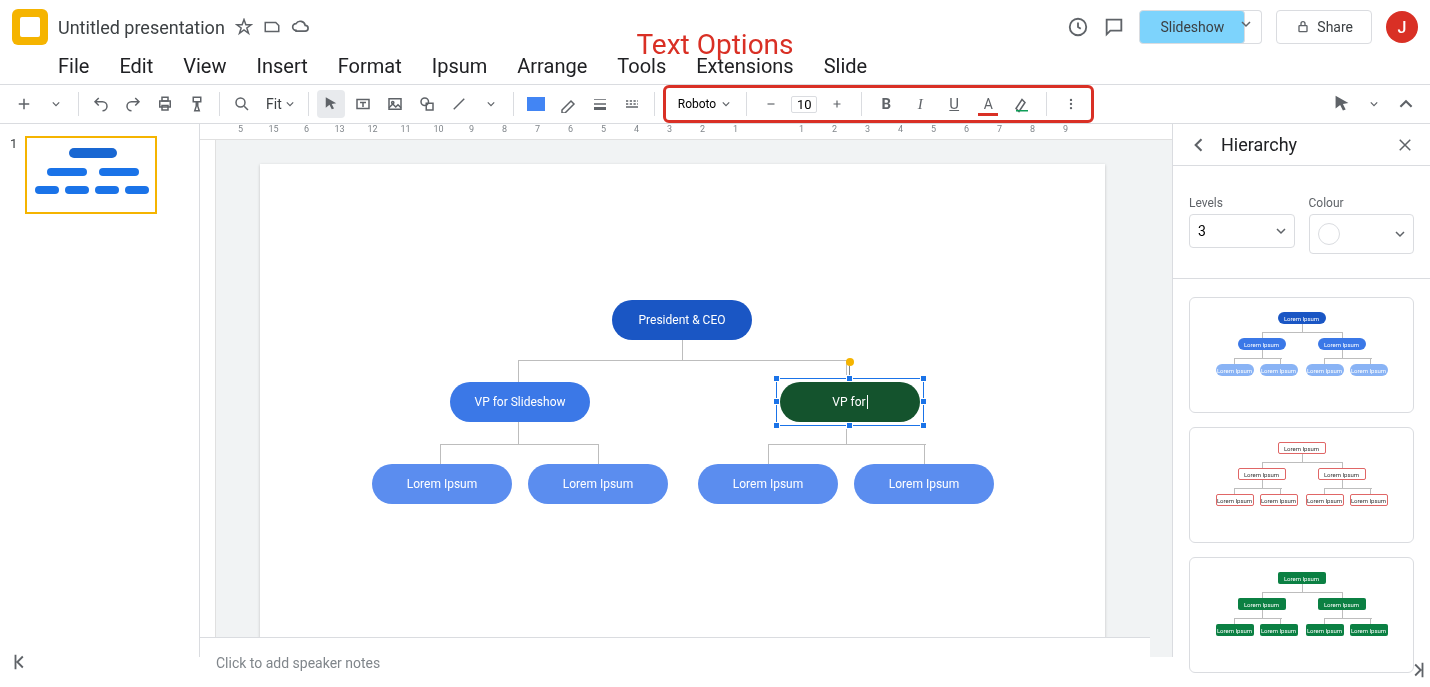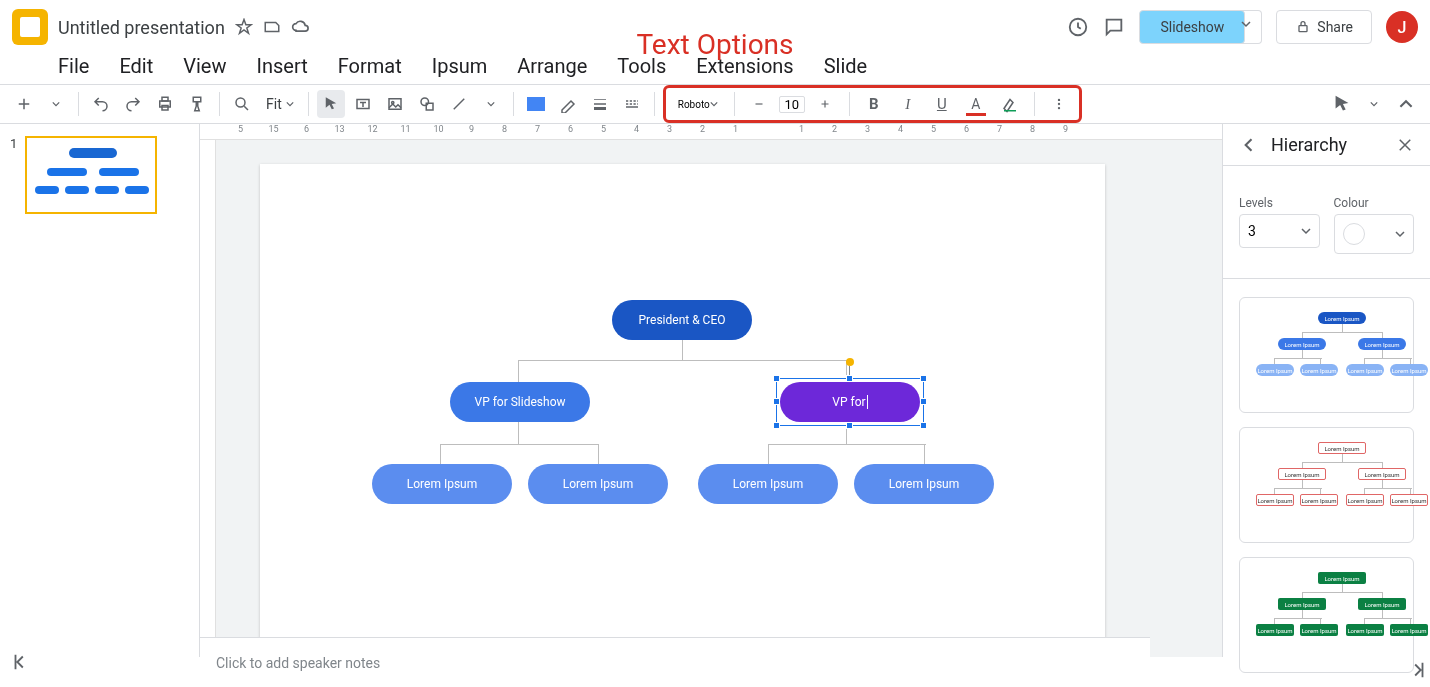--- a/index.html
+++ b/index.html
@@ -23,21 +23,21 @@
 
 
 .heading-wrap { position: absolute; left: 50%; top: 28px; transform: translateX(-50%); text-align: center; }
 .heading { font-size: 28px; font-weight: 400; color: #d93025; }
 
 
 .toolbar { display: flex; align-items: center; padding: 4px 10px; border-bottom: 1px solid #dadce0; border-top: 1px solid #dadce0; height: 40px; gap: 4px; }
 .tb-btn { width: 28px; height: 28px; display: flex; align-items: center; justify-content: center; color: #5f6368; border-radius: 4px; }
 .tb-sep { width: 1px; height: 24px; background: #dadce0; margin: 0 4px; }
 .zoom { display: flex; align-items: center; font-size: 14px; color: #3c4043; gap: 4px; padding: 0 6px; }
-.font-sel { display: flex; align-items: center; font-size: 10px; padding: 0 6px; }
+.font-sel { display: flex; align-items: center; gap: 6px; font-size: 12px; padding: 0 6px; }
 .font-box { border: 3px solid #d93025; border-radius: 6px; display: flex; align-items: center; padding: 2px 6px; gap: 6px; }
 .fsize-input { width: 26px; text-align: center; border: 1px solid #dadce0; border-radius: 2px; font-size: 13px; }
 .fill-sw { width: 18px; height: 14px; background: #4285f4; }
 .textcolor-sw { position: relative; }
 .textcolor-sw::after { content: ""; position: absolute; bottom: 2px; left: 4px; right: 4px; height: 3px; background: #d93025; }
 .highlight-sw { position: relative; }
 .highlight-sw svg path:last-child { fill: #0f9d58; }
 .mode-area { margin-left: auto; display: flex; align-items: center; gap: 4px; }
 .chev-up { color: #5f6368; }
 
@@ -59,21 +59,21 @@
 .canvas-area { flex: 1; background: #f1f3f4; position: relative; overflow: hidden; }
 .ruler-h { height: 16px; background: #fff; border-bottom: 1px solid #e0e0e0; font-size: 9px; color: #80868b; display: flex; padding-left: 24px; }
 .ruler-h span { width: 33px; text-align: center; }
 .ruler-v { position: absolute; left: 0; top: 16px; bottom: 0; width: 16px; background: #fff; border-right: 1px solid #e0e0e0; }
 
 .slide { position: absolute; top: 40px; left: 60px; width: 845px; height: 478px; background: #fff; box-shadow: 0 1px 3px rgba(0,0,0,0.2); }
 .node { position: absolute; border-radius: 22px; color: #fff; display: flex; align-items: center; justify-content: center; font-size: 12px; }
 .ceo { top: 136px; left: 352px; width: 140px; height: 40px; background: #1a56c4; }
 .vp1 { top: 218px; left: 190px; width: 140px; height: 40px; background: #3b78e7; }
 .vp2-wrap { position: absolute; top: 214px; left: 516px; width: 148px; height: 48px; }
-.vp2 { width: 140px; height: 40px; margin: 4px; border-radius: 22px; background: #6d28d9; color: #fff; display: flex; align-items: center; justify-content: center; font-size: 12px; position: relative; }
+.vp2 { width: 140px; height: 40px; margin: 4px; border-radius: 22px; background: #14532d; color: #fff; display: flex; align-items: center; justify-content: center; font-size: 12px; position: relative; }
 .sel-box { position: absolute; inset: 0; border: 1px solid #1a73e8; }
 .handle { position: absolute; width: 7px; height: 7px; background: #1a73e8; border: 1px solid #fff; }
 .h-nw { top: -4px; left: -4px; } .h-n { top: -4px; left: 50%; margin-left: -4px; } .h-ne { top: -4px; right: -4px; }
 .h-w { top: 50%; left: -4px; margin-top: -4px; } .h-e { top: 50%; right: -4px; margin-top: -4px; }
 .h-sw { bottom: -4px; left: -4px; } .h-s { bottom: -4px; left: 50%; margin-left: -4px; } .h-se { bottom: -4px; right: -4px; }
 .rot { position: absolute; top: -20px; left: 50%; width: 8px; height: 8px; border-radius: 50%; background: #f5b400; margin-left: -4px; }
 .rot::after { content: ""; position: absolute; top: 8px; left: 3px; width: 1px; height: 10px; background: #80868b; }
 
 .leaf { width: 140px; height: 40px; background: #5b8def; }
 .l1 { top: 300px; left: 112px; } .l2 { top: 300px; left: 268px; }
@@ -87,21 +87,21 @@
 .cv4 { top: 258px; left: 258px; width: 1px; height: 22px; }
 .ch2 { top: 280px; left: 180px; width: 158px; height: 1px; }
 .cv5 { top: 280px; left: 180px; width: 1px; height: 20px; }
 .cv6 { top: 280px; left: 338px; width: 1px; height: 20px; }
 .cv7 { top: 258px; left: 586px; width: 1px; height: 22px; }
 .ch3 { top: 280px; left: 508px; width: 158px; height: 1px; }
 .cv8 { top: 280px; left: 508px; width: 1px; height: 20px; }
 .cv9 { top: 280px; left: 664px; width: 1px; height: 20px; }
 
 
-.sidepanel { width: 208px; border-left: 1px solid #dadce0; padding: 10px 16px; display: flex; flex-direction: column; }
+.sidepanel { width: 258px; border-left: 1px solid #dadce0; padding: 10px 16px; display: flex; flex-direction: column; }
 .sp-head { display: flex; align-items: center; gap: 12px; margin-bottom: 6px; }
 .sp-title { font-size: 18px; color: #202124; }
 .sp-close { margin-left: auto; color: #5f6368; }
 .options-row { display: flex; gap: 14px; margin: 12px 0 20px 0; }
 .opt { flex: 1; }
 .opt-label { font-size: 12px; color: #5f6368; margin-bottom: 4px; }
 .opt-sel { border: 1px solid #dadce0; border-radius: 4px; padding: 8px; display: flex; align-items: center; justify-content: space-between; font-size: 14px; }
 .colour-sw { width: 22px; height: 22px; border-radius: 50%; border: 1px solid #dadce0; background: #fff; }
 .sp-divider { border-top: 1px solid #dadce0; margin: 4px -16px 18px -16px; }
 

